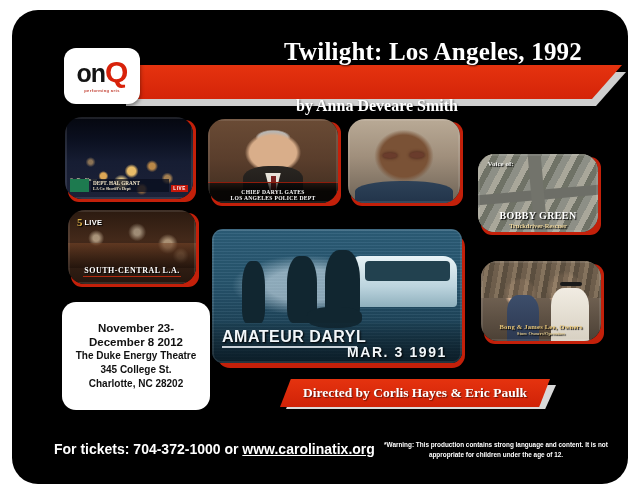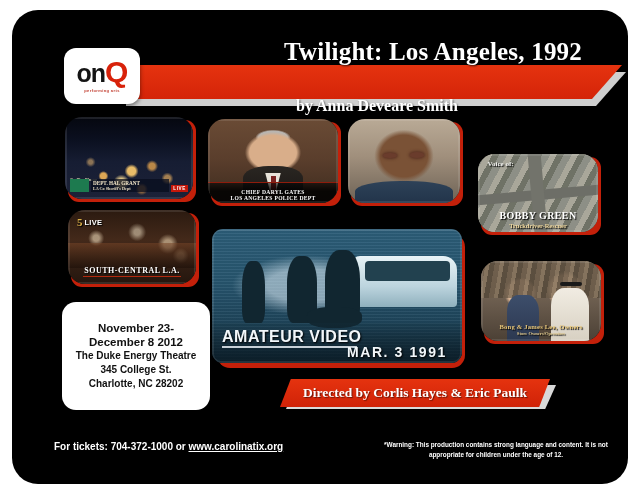--- a/index.html
+++ b/index.html
@@ -424,21 +424,21 @@
     white-space:nowrap;
     text-shadow:1px 1px 1px rgba(0,0,0,.5);
   }
 
   
   .tickets{
     position:absolute;
     left:42px;top:431px;
     font-family:"Liberation Sans", sans-serif;
     font-weight:bold;
-    font-size:10px;
+    font-size:14px;
     color:#ffffff;
     white-space:nowrap;
     z-index:5;
   }
   .tickets u{text-decoration:underline;}
   .warning{
     position:absolute;
     left:366px;top:430px;
     width:236px;
     font-family:"Liberation Sans", sans-serif;
@@ -531,21 +531,21 @@
     <div class="frame" style="left:200px;top:219px;width:250px;height:134px;border-radius:11px;">
       <div class="pic pic-amateur">
         <div class="av-car"></div>
         <div class="av-car-win"></div>
         <div class="av-fig" style="left:12%;top:24%;width:9%;height:46%;"></div>
         <div class="av-fig" style="left:30%;top:20%;width:12%;height:50%;"></div>
         <div class="av-fig" style="left:45%;top:16%;width:14%;height:54%;"></div>
         <div class="av-fig" style="left:38%;top:58%;width:22%;height:16%;border-radius:40%;"></div>
         <div class="av-ground"></div>
       </div>
-      <div class="av-title">AMATEUR VIDEO</div>
+      <div class="av-title">AMATEUR DARYL</div>
       <div class="av-rule"></div>
       <div class="av-date">MAR.  3  1991</div>
     </div>
 
     <div class="frame-glow" style="left:472px;top:254px;width:120px;height:80px;"></div>
     <div class="frame" style="left:469px;top:251px;width:120px;height:80px;">
       <div class="pic pic-owners">
         <div class="own-rubble"></div>
         <div class="own-p1"></div>
         <div class="own-p2"></div>

